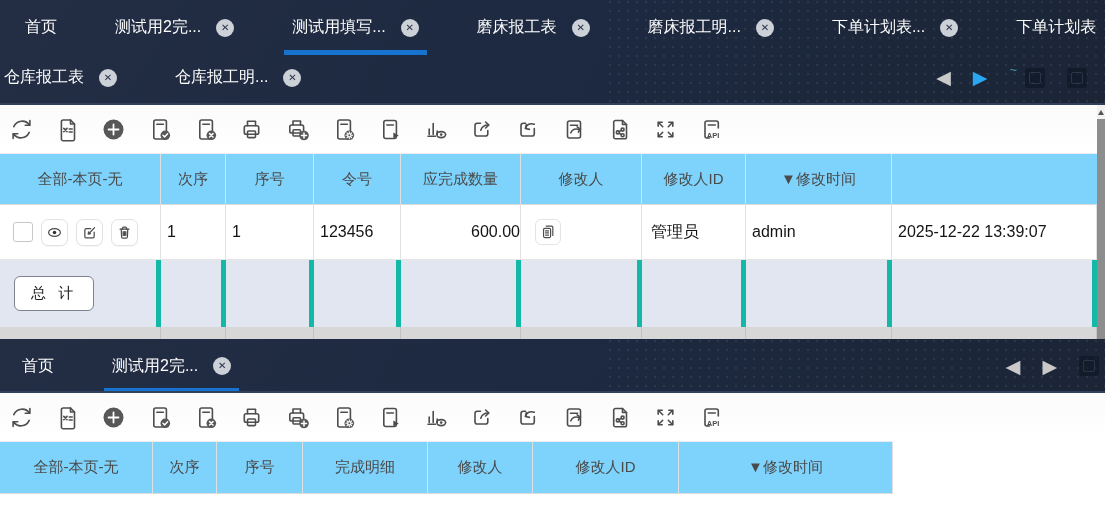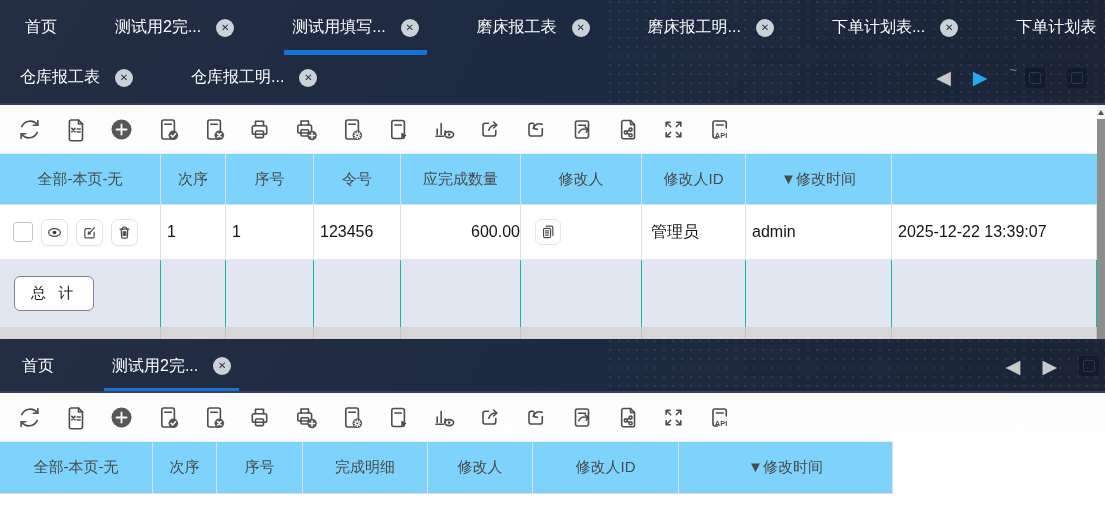--- a/index.html
+++ b/index.html
@@ -29,39 +29,39 @@
   .arrow { font-size:19px; line-height:1; cursor:pointer; }
   .arrow.gray { color:#c9c9c9; }
   .arrow.blue { color:#2aa7f2; }
   .ghost-ic { width:20px; height:20px; border-radius:3px; background:rgba(8,14,26,.55);
     position:relative; opacity:.8; }
   .ghost-ic i { position:absolute; inset:4px; border:1px solid rgba(90,110,140,.4); border-radius:2px; }
   .tilde { color:#4fc3d0; font-size:13px; opacity:.75; margin-right:-14px; margin-top:-16px; }
 
   
   .toolbar { height:48px; background:linear-gradient(#fbfbfb,#ffffff); display:flex;
-    align-items:center; padding-left:16px; }
+    align-items:center; padding-left:8px; }
   .tbtn { width:27px; height:27px; margin-right:19px; display:flex; align-items:center;
     justify-content:center; cursor:pointer; flex:none; }
   .tbtn svg { width:27px; height:27px; }
   .ic { stroke:#4d4d4d; fill:none; stroke-width:1.6; stroke-linecap:round; stroke-linejoin:round; }
 
   
   .grid { display:grid; }
   .t1 { grid-template-columns:161px 65px 88px 87px 120px 121px 104px 146px 205px; width:1097px; }
   .t2 { grid-template-columns:153px 64px 86px 125px 105px 146px 214px; width:893px; }
   .cell { border-right:1px solid #e0e0e0; display:flex; align-items:center; overflow:hidden; }
   .hrow { border-top:1px solid #ececec; border-bottom:1px solid #dcdcdc; height:52px; background:#7dd3fc; }
   .hrow .cell { justify-content:center; color:#4a4a4a; font-size:15px; }
   .drow { height:55px; border-bottom:1px solid #e6e6e6; background:#fff; color:#141414; font-size:16px; }
   .drow .cell { padding-left:6px; }
   .cell.num-r { justify-content:flex-end; }
   .cell.actions { gap:8px; padding-left:13px; }
   .trow { height:67px; background:#e2e6f0; }
-  .trow .cell { border-right:1px solid #14b8a6; }
+  .trow .cell { border-right:5px solid #14b8a6; }
   .total-btn { margin-left:14px; background:#fff; border:1px solid #7d8290; border-radius:6px;
     padding:7px 16px; font-size:15px; color:#222; letter-spacing:4px; cursor:pointer; }
   .strip { height:12px; background:#d7d7d7; }
   .strip .cell { border-right:1px solid #c3c3c3; }
   .h2row { height:53px; }
 
   
   .cbx { width:20px; height:20px; border:1px solid #c6c6c6; border-radius:3px; background:#fff; cursor:pointer; flex:none; }
   .abtn { width:27px; height:27px; border:1px solid #e2e2e2; border-radius:7px; background:#fff;
     display:flex; align-items:center; justify-content:center; cursor:pointer; flex:none;
@@ -108,21 +108,21 @@
         <div class="tab">
           <span class="tab-label">下单计划表...</span>
           <span class="close">✕</span>
         </div>
         <div class="tab">
           <span class="tab-label">下单计划表</span>
 
         </div>
       </div>
       <div class="tabrow r2">
-        <div class="tab" style="padding-left:20px;">
+        <div class="tab" style="padding-left:4px;">
           <span class="tab-label">仓库报工表</span>
           <span class="close">✕</span>
         </div>
         <div class="tab">
           <span class="tab-label">仓库报工明...</span>
           <span class="close">✕</span>
         </div>
         <div class="tab-nav">
           <span class="arrow gray">◀</span>
           <span class="arrow blue">▶</span>

